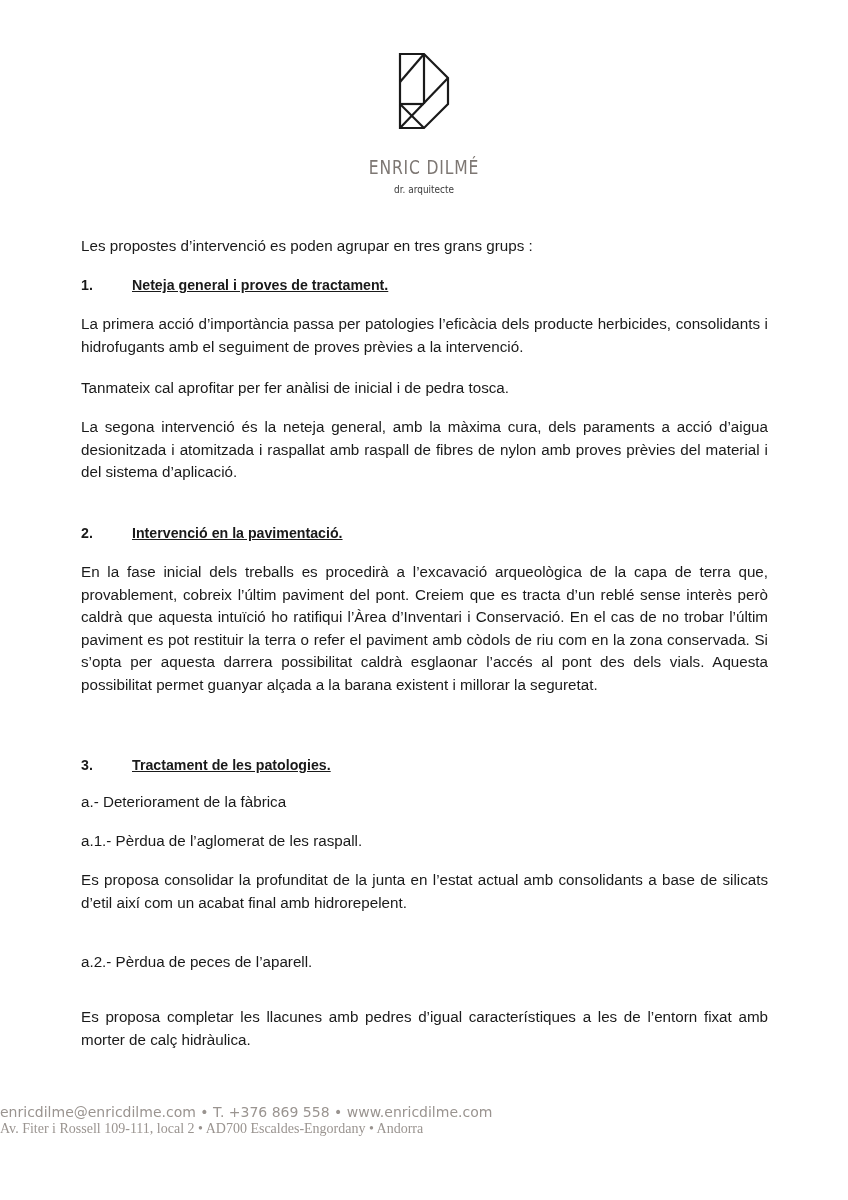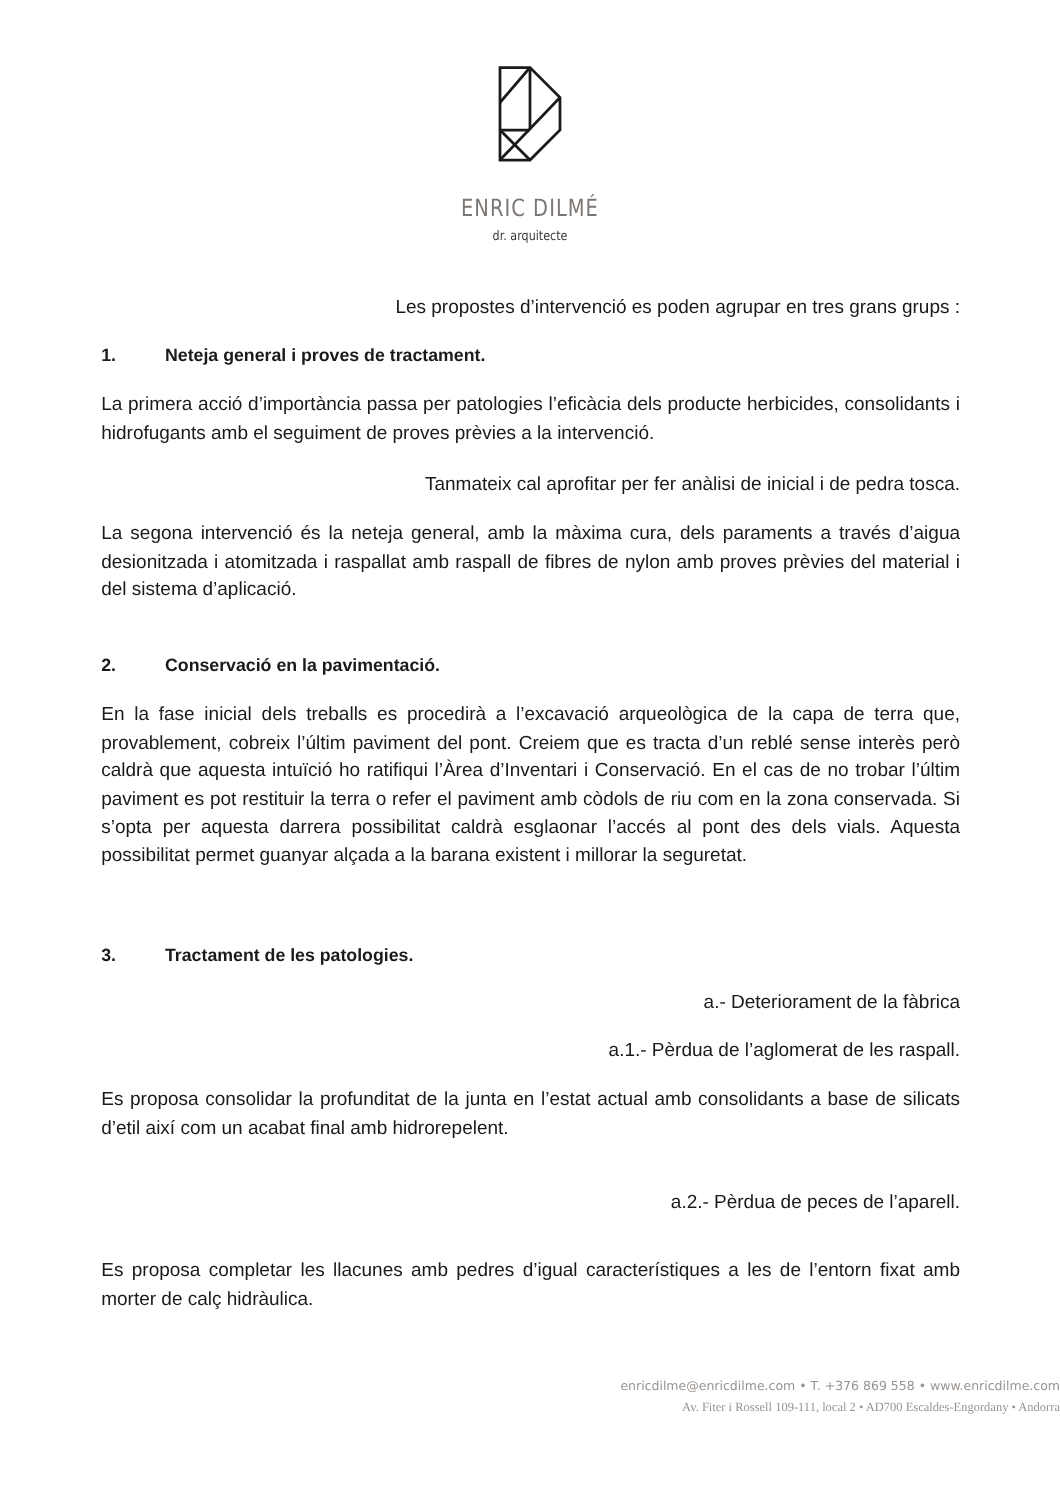--- a/index.html
+++ b/index.html
@@ -5,25 +5,25 @@
   html, body { margin: 0; padding: 0; background: #ffffff; }
   body { width: 848px; height: 1200px; position: relative; overflow: hidden;
          font-family: "Liberation Sans", sans-serif; color: #1a1a1a; }
   .logo { position: absolute; left: 398px; top: 52px; width: 52px; height: 78px; }
   .brand { position: absolute; left: 0; width: 848px; text-align: center; }
   .brand-name { top: 156px; font-size: 19px; letter-spacing: 1px; color: #7d7773;
                 font-family: "DejaVu Sans", sans-serif; font-weight: normal; transform: scaleX(0.82); }
   .brand-sub { top: 183px; font-size: 10.5px; color: #3a3a3a; font-family: "DejaVu Sans", sans-serif; transform: scaleX(0.85); }
   .content { position: absolute; left: 81px; width: 687px; font-size: 15.2px; line-height: 22.5px; }
   .p { position: absolute; left: 0; width: 687px; margin: 0; text-align: justify; }
-  .p.nojust { text-align: right; }
-  .heading { position: absolute; left: 0; width: 687px; font-weight: bold; font-size: 14.2px; }
+  .p.nojust { text-align: left; }
+  .heading { position: absolute; left: 0; width: 687px; font-weight: bold; font-size: 14.2px; text-decoration: underline; }
   .heading .num { display: inline-block; width: 51px; }
-  .footer { position: absolute; left: 0; width: 848px; text-align: right; color: #9a9490;
-            font-family: "DejaVu Sans", sans-serif; font-size: 10px; }
+  .footer { position: absolute; left: 0; width: 848px; text-align: left; color: #9a9490;
+            font-family: "DejaVu Sans", sans-serif; font-size: 14px; }
 </style>
 </head>
 <body>
 
 <svg class="logo" viewBox="0 0 52 78">
   <g fill="none" stroke="#1a1a1a" stroke-width="2.2" stroke-linejoin="miter">
     <path d="M2 2 H26 L50 26 V52 L26 76 H2 Z"></path>
     <path d="M2 30 L26 2"></path>
     <path d="M26 2 V52"></path>
     <path d="M2 52 L26 76"></path>
@@ -35,24 +35,24 @@
 <div class="brand brand-sub">dr. arquitecte</div>
 
 <div class="content" style="top:0;">
   <p class="p nojust" style="top:235px;">Les propostes d’intervenció es poden agrupar en tres grans grups :</p>
 
   <div class="heading" style="top:274px;">
     <span class="num">1.</span><span>Neteja general i proves de tractament.</span>
   </div>
   <p class="p" style="top:313px;">La primera acció d’importància passa per patologies l’eficàcia dels producte herbicides, consolidants i hidrofugants amb  el seguiment de proves prèvies a la intervenció.</p>
   <p class="p nojust" style="top:377px;">Tanmateix cal aprofitar per fer anàlisi de inicial i de pedra tosca.</p>
-  <p class="p" style="top:416px;">La segona intervenció és la neteja general, amb la màxima cura, dels paraments a través d’aigua desionitzada i atomitzada i raspallat amb raspall de fibres de nylon amb proves prèvies del material i del sistema d’aplicació.</p>
+  <p class="p" style="top:416px;">La segona intervenció és la neteja general, amb la màxima cura, dels paraments a acció d’aigua desionitzada i atomitzada i raspallat amb raspall de fibres de nylon amb proves prèvies del material i del sistema d’aplicació.</p>
 
   <div class="heading" style="top:522px;">
-    <span class="num">2.</span><span>Conservació en la pavimentació.</span>
+    <span class="num">2.</span><span>Intervenció en la pavimentació.</span>
   </div>
   <p class="p" style="top:561px;">En la fase inicial dels treballs es procedirà a l’excavació arqueològica de la capa de terra que, provablement, cobreix l’últim paviment del pont. Creiem que es tracta d’un reblé sense interès però caldrà que aquesta intuïció ho ratifiqui l’Àrea d’Inventari i Conservació. En el cas de no trobar l’últim paviment es pot restituir la terra o refer el paviment amb còdols de riu com en la zona conservada. Si s’opta per aquesta darrera possibilitat caldrà esglaonar l’accés al pont des dels vials. Aquesta possibilitat permet guanyar alçada a la barana existent i millorar la seguretat.</p>
 
   <div class="heading" style="top:754px;">
     <span class="num">3.</span><span>Tractament de les patologies.</span>
   </div>
   <p class="p nojust" style="top:791px;">a.- Deteriorament de la fàbrica</p>
   <p class="p nojust" style="top:830px;">a.1.- Pèrdua de l’aglomerat de les raspall.</p>
   <p class="p" style="top:869px;">Es proposa consolidar la profunditat de la junta en l’estat actual amb consolidants a base de silicats d’etil així com un acabat final amb hidrorepelent.</p>
   <p class="p nojust" style="top:951px;">a.2.- Pèrdua de peces de l’aparell.</p>

